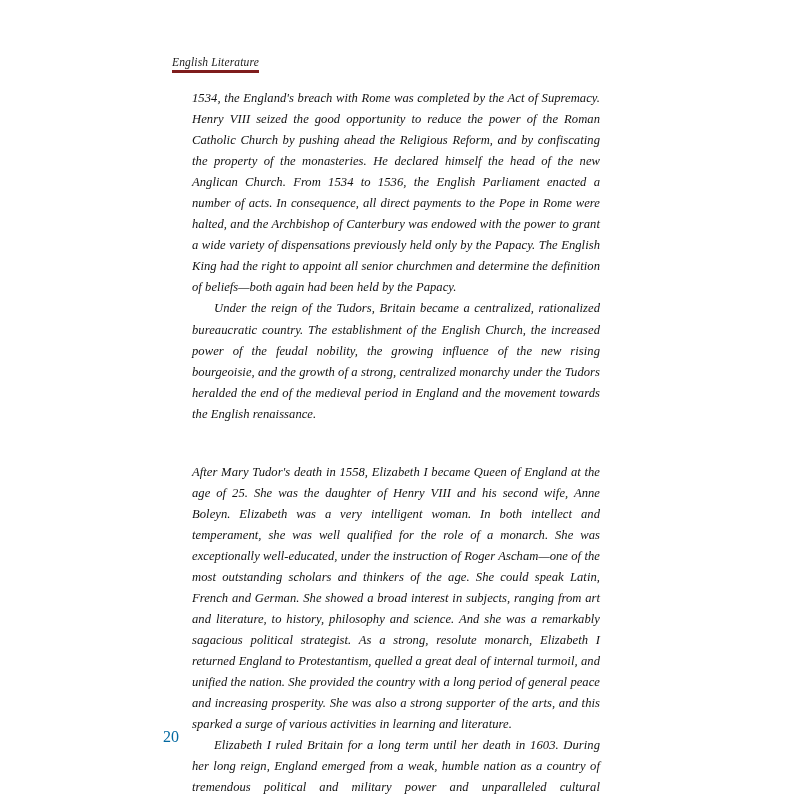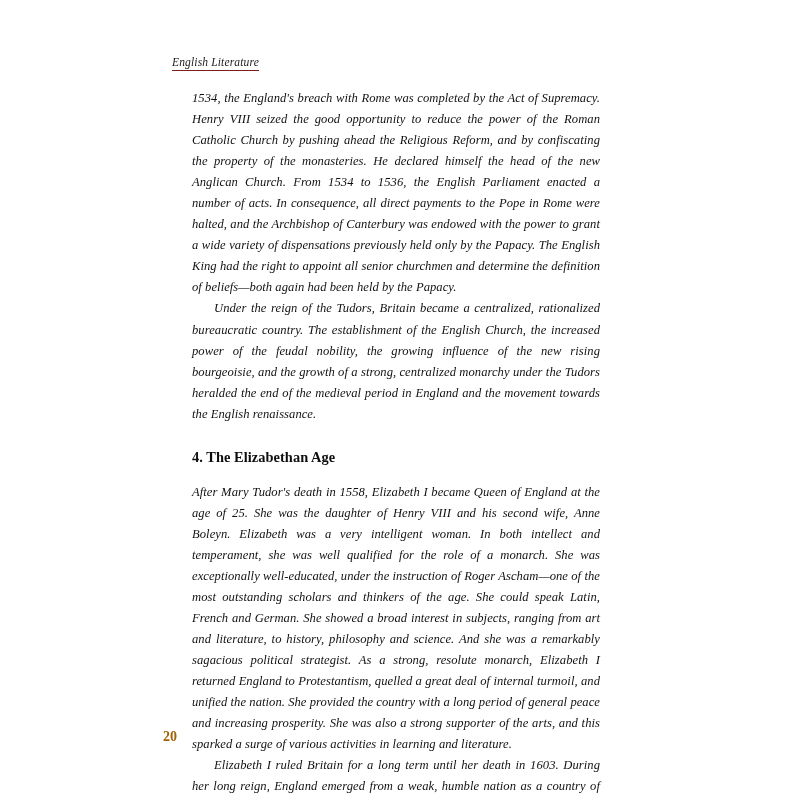--- a/index.html
+++ b/index.html
@@ -25,21 +25,21 @@
   
   .running-head {
     position: absolute;
     left: 172px;
     top: 55px;
     font-style: italic;
     font-size: 11.5px;
     line-height: 14px;
     letter-spacing: 0.15px;
     color: #1a1a1a;
-    border-bottom: 1px solid #7f1d1d;
+    border-bottom: 3px solid #7f1d1d;
     padding-bottom: 1px;
     display: inline-block;
     white-space: nowrap;
   }
 
   
   .text-column {
     position: absolute;
     left: 192px;
     top: 88px;
@@ -75,42 +75,40 @@
   }
 
   .gap-before-heading { height: 22px; }
   .gap-after-heading  { height: 15px; }
 
   
   .folio {
     position: absolute;
     left: 163px;
     top: 729px;
-    font-size: 14px;
+    font-size: 16px;
     line-height: 16px;
-    color: #a16207;
-    font-weight: bold;
+    color: #0369a1;
   }
 </style>
 </head>
 <body>
 
 <div class="page">
 
   <div class="running-head">English Literature</div>
 
   <div class="text-column">
 
     <p class="body-par flush">1534, the England's breach with Rome was completed by the Act of Supremacy. Henry VIII seized the good opportunity to reduce the power of the Roman Catholic Church by pushing ahead the Religious Reform, and by confiscating the property of the monasteries. He declared himself the head of the new Anglican Church. From 1534 to 1536, the English Parliament enacted a number of acts. In consequence, all direct payments to the Pope in Rome were halted, and the Archbishop of Canterbury was endowed with the power to grant a wide variety of dispensations previously held only by the Papacy. The English King had the right to appoint all senior churchmen and determine the definition of beliefs—both again had been held by the Papacy.</p>
 
     <p class="body-par indented">Under the reign of the Tudors, Britain became a centralized, rationalized bureaucratic country. The establishment of the English Church, the increased power of the feudal nobility, the growing influence of the new rising bourgeoisie, and the growth of a strong, centralized monarchy under the Tudors heralded the end of the medieval period in England and the movement towards the English renaissance.</p>
 
     <div class="gap-before-heading"></div>
 
-    <h2 class="section-heading">4. The Elizabethan Age</h2>
 
     <div class="gap-after-heading"></div>
 
     <p class="body-par flush">After Mary Tudor's death in 1558, Elizabeth I became Queen of England at the age of 25. She was the daughter of Henry VIII and his second wife, Anne Boleyn. Elizabeth was a very intelligent woman. In both intellect and temperament, she was well qualified for the role of a monarch. She was exceptionally well-educated, under the instruction of Roger Ascham—one of the most outstanding scholars and thinkers of the age. She could speak Latin, French and German. She showed a broad interest in subjects, ranging from art and literature, to history, philosophy and science. And she was a remarkably sagacious political strategist. As a strong, resolute monarch, Elizabeth I returned England to Protestantism, quelled a great deal of internal turmoil, and unified the nation. She provided the country with a long period of general peace and increasing prosperity. She was also a strong supporter of the arts, and this sparked a surge of various activities in learning and literature.</p>
 
     <p class="body-par indented">Elizabeth I ruled Britain for a long term until her death in 1603. During her long reign, England emerged from a weak, humble nation as a country of tremendous political and military power and unparalleled cultural achievements. She is generally credited with leading England to nearly the height of a powerful</p>
 
   </div>
 
   <div class="folio">20</div>

